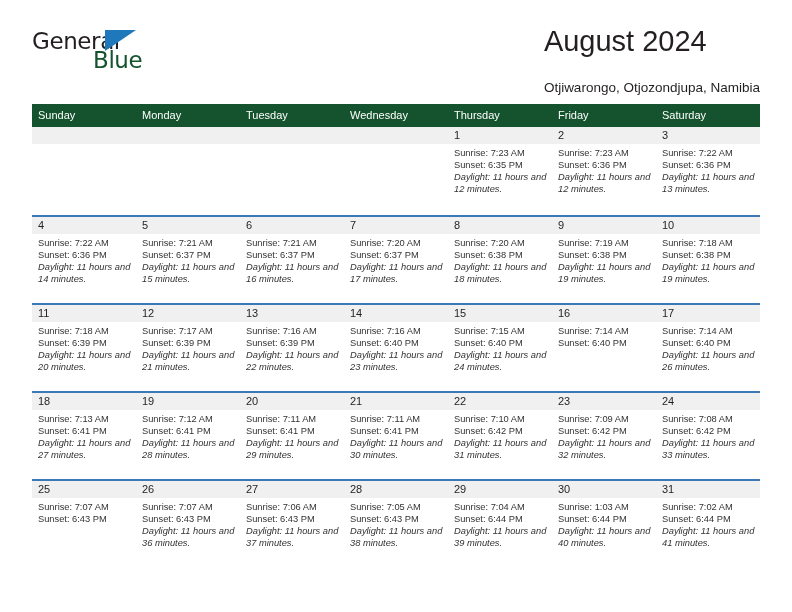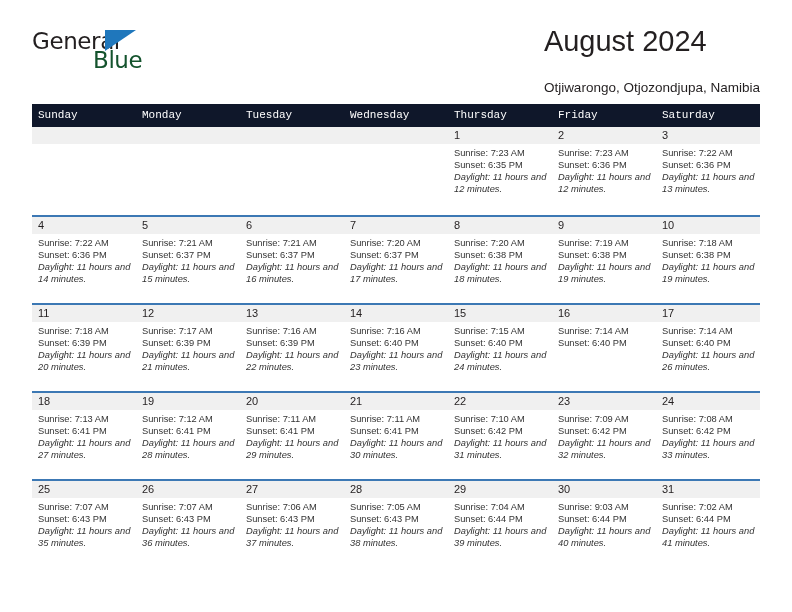--- a/index.html
+++ b/index.html
@@ -86,22 +86,21 @@
   
   .calendar {
     position: absolute;
     left: 32px;
     top: 104px;
     width: 728px;
   }
 
   .weekday-header {
     display: flex;
-    background: #0f172a;
-    font-family: Liberation Mono, monospace;
+    background: #14532d;
   }
   .weekday-cell {
     flex: 1 1 0;
     min-width: 0;
     color: #ffffff;
     font-size: 11px;
     line-height: 13px;
     padding: 5px 0 5px 6px;
     box-sizing: border-box;
     white-space: nowrap;
@@ -389,21 +388,20 @@
             <div class="daylight-line">Daylight: 11 hours and 33 minutes.</div>
           </div>
         </div>
       </div>
       <div class="week-row">
         <div class="day-cell">
           <div class="day-number-band">25</div>
           <div class="day-body">
             <div>Sunrise: 7:07 AM</div>
             <div>Sunset: 6:43 PM</div>
-            <div class="daylight-line">Daylight: 11 hours and 35 minutes.</div>
           </div>
         </div>
         <div class="day-cell">
           <div class="day-number-band">26</div>
           <div class="day-body">
             <div>Sunrise: 7:07 AM</div>
             <div>Sunset: 6:43 PM</div>
             <div class="daylight-line">Daylight: 11 hours and 36 minutes.</div>
           </div>
         </div>
@@ -427,21 +425,21 @@
           <div class="day-number-band">29</div>
           <div class="day-body">
             <div>Sunrise: 7:04 AM</div>
             <div>Sunset: 6:44 PM</div>
             <div class="daylight-line">Daylight: 11 hours and 39 minutes.</div>
           </div>
         </div>
         <div class="day-cell">
           <div class="day-number-band">30</div>
           <div class="day-body">
-            <div>Sunrise: 9:03 AM</div>
+            <div>Sunrise: 1:03 AM</div>
             <div>Sunset: 6:44 PM</div>
             <div class="daylight-line">Daylight: 11 hours and 40 minutes.</div>
           </div>
         </div>
         <div class="day-cell">
           <div class="day-number-band">31</div>
           <div class="day-body">
             <div>Sunrise: 7:02 AM</div>
             <div>Sunset: 6:44 PM</div>
             <div class="daylight-line">Daylight: 11 hours and 41 minutes.</div>

